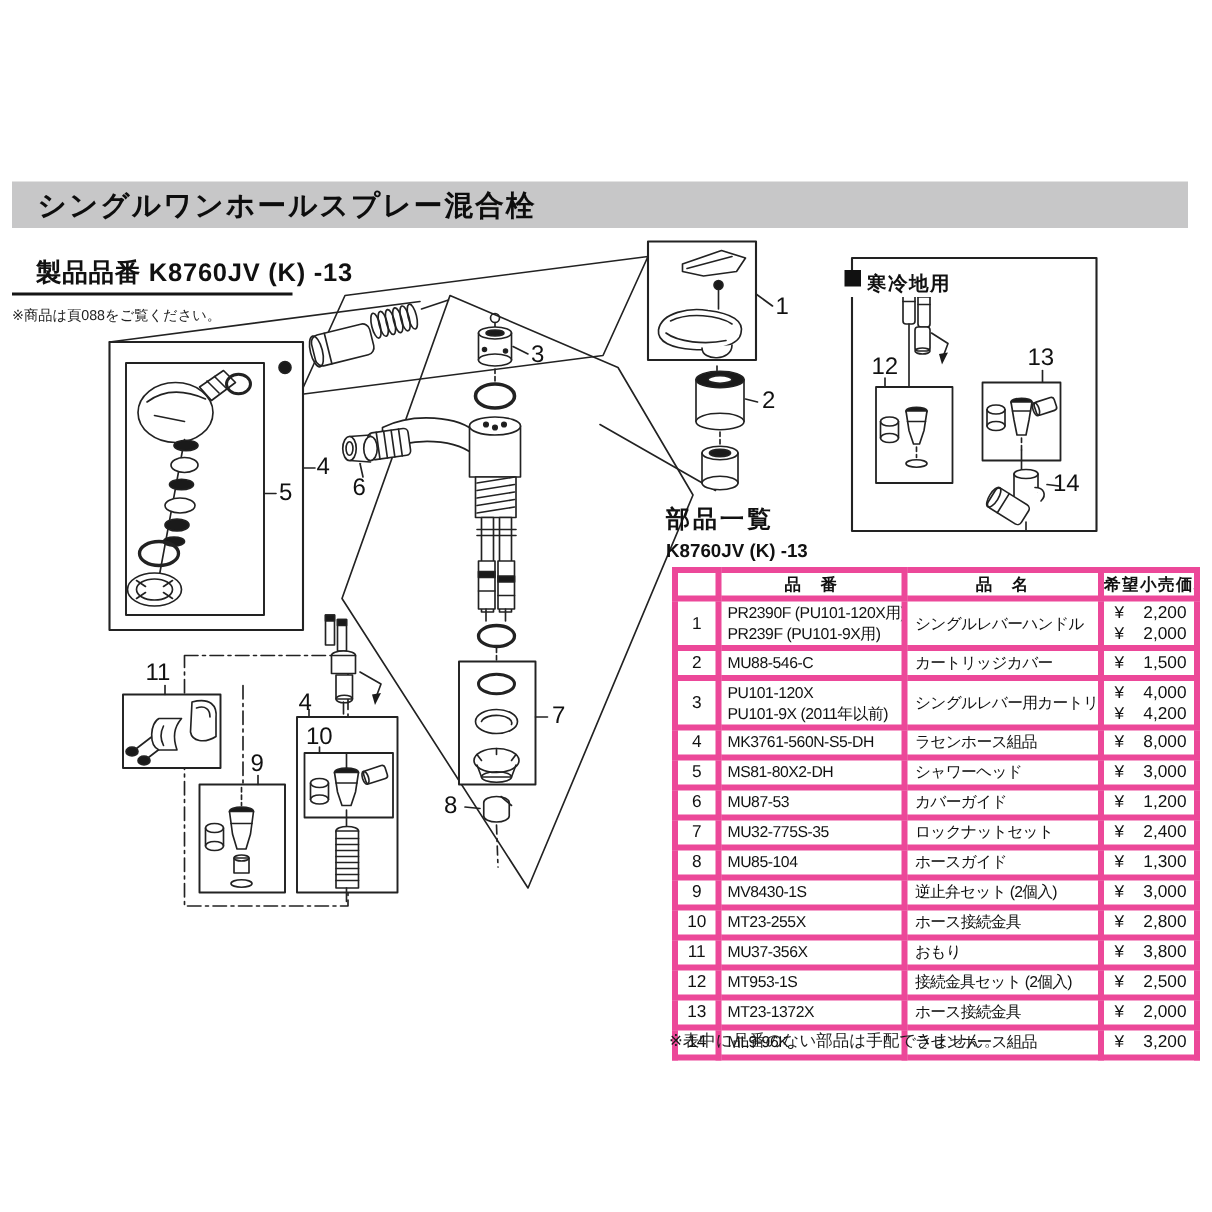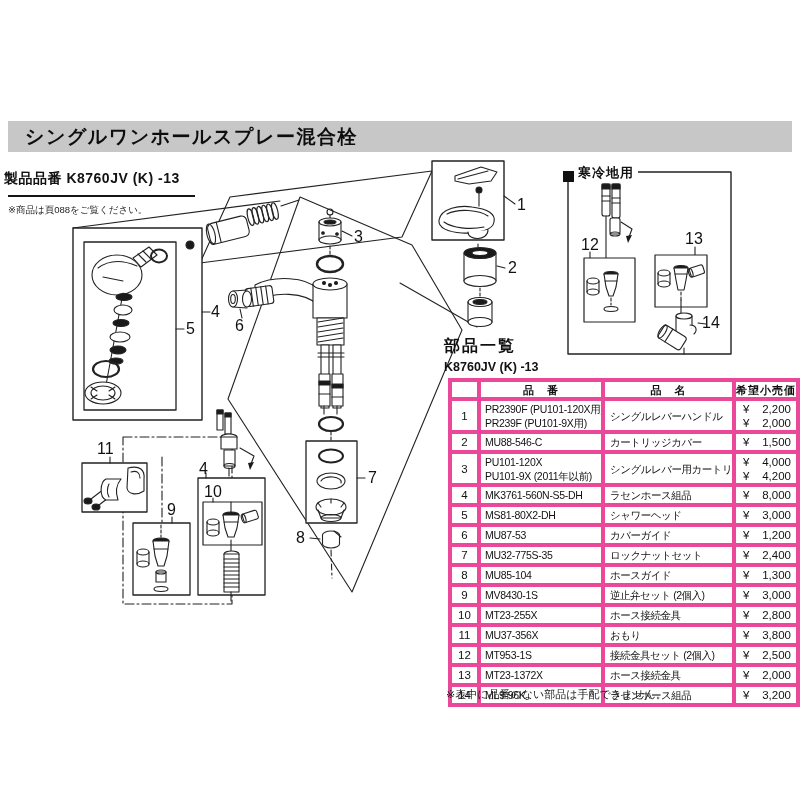--- a/index.html
+++ b/index.html
@@ -3,26 +3,26 @@
 <meta charset="utf-8">
 <style>
   html,body{margin:0;padding:0;background:#ffffff;}
   .canvas{position:relative;width:808px;height:808px;background:#ffffff;overflow:hidden;
           font-family:"Liberation Sans","DejaVu Sans",sans-serif;color:#111;}
   
   .titlebar{position:absolute;left:8px;top:121px;width:784px;height:31px;background:#c7c7c8;
             display:flex;align-items:center;}
   .titlebar .t{font-size:19px;font-weight:bold;letter-spacing:1.5px;padding-left:17px;color:#0d0d0d;}
   
-  .prod-head{position:absolute;left:4px;top:170px;font-size:14px;font-weight:bold;letter-spacing:.5px;white-space:nowrap;}
+  .prod-head{position:absolute;left:24px;top:170px;font-size:17px;font-weight:bold;letter-spacing:.5px;white-space:nowrap;}
   .prod-underline{position:absolute;left:8px;top:195px;width:187px;height:2px;background:#151515;}
   .page-note{position:absolute;left:8px;top:204px;font-size:9.5px;color:#222;}
   
-  .cold-label{position:absolute;left:561px;top:164px;background:#fff;padding:0 4px 0 2px;
-              display:flex;align-items:flex-end;font-size:13px;font-weight:bold;letter-spacing:1px;}
+  .cold-label{position:absolute;left:561px;top:180px;background:#fff;padding:0 4px 0 2px;
+              display:flex;align-items:flex-start;font-size:13px;font-weight:bold;letter-spacing:1px;}
   .cold-label .sq{width:11px;height:11px;background:#111;margin-right:4px;display:inline-block;}
   
   .parts-heading{position:absolute;left:444px;top:336px;font-size:16px;font-weight:bold;letter-spacing:2px;}
   .parts-model{position:absolute;left:444px;top:360px;font-size:12.5px;font-weight:bold;}
   .parts-table{position:absolute;left:448px;top:378px;width:352px;border-collapse:collapse;
                font-size:10.5px;table-layout:fixed;}
   .parts-table th,.parts-table td{border:4px solid #ec4899;padding:0;vertical-align:middle;
                line-height:14px;overflow:hidden;white-space:nowrap;}
   .parts-table{border:2px solid #111;}
   .parts-table th{height:15px;font-size:11px;font-weight:bold;letter-spacing:1px;text-align:center;}

